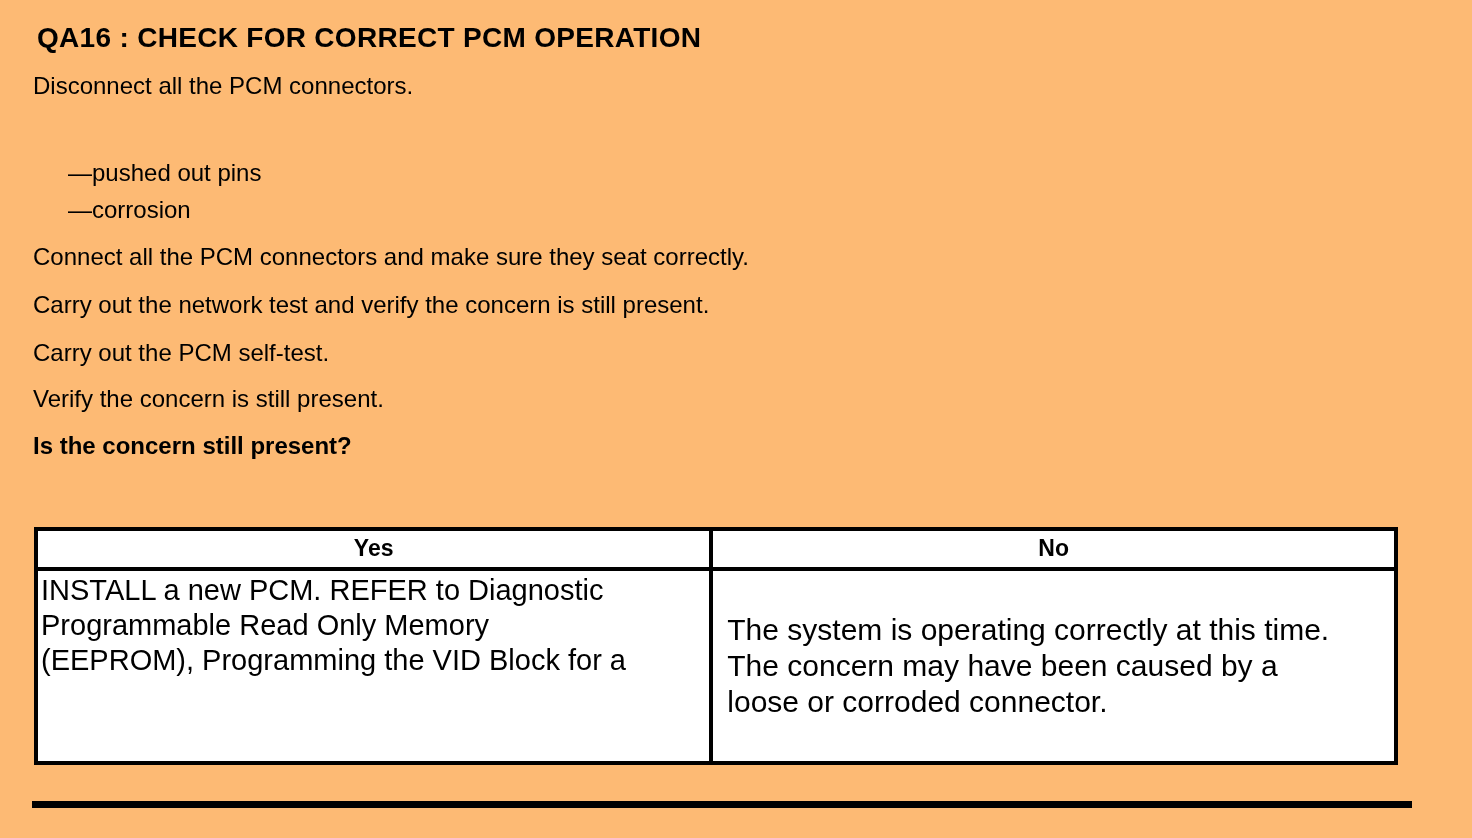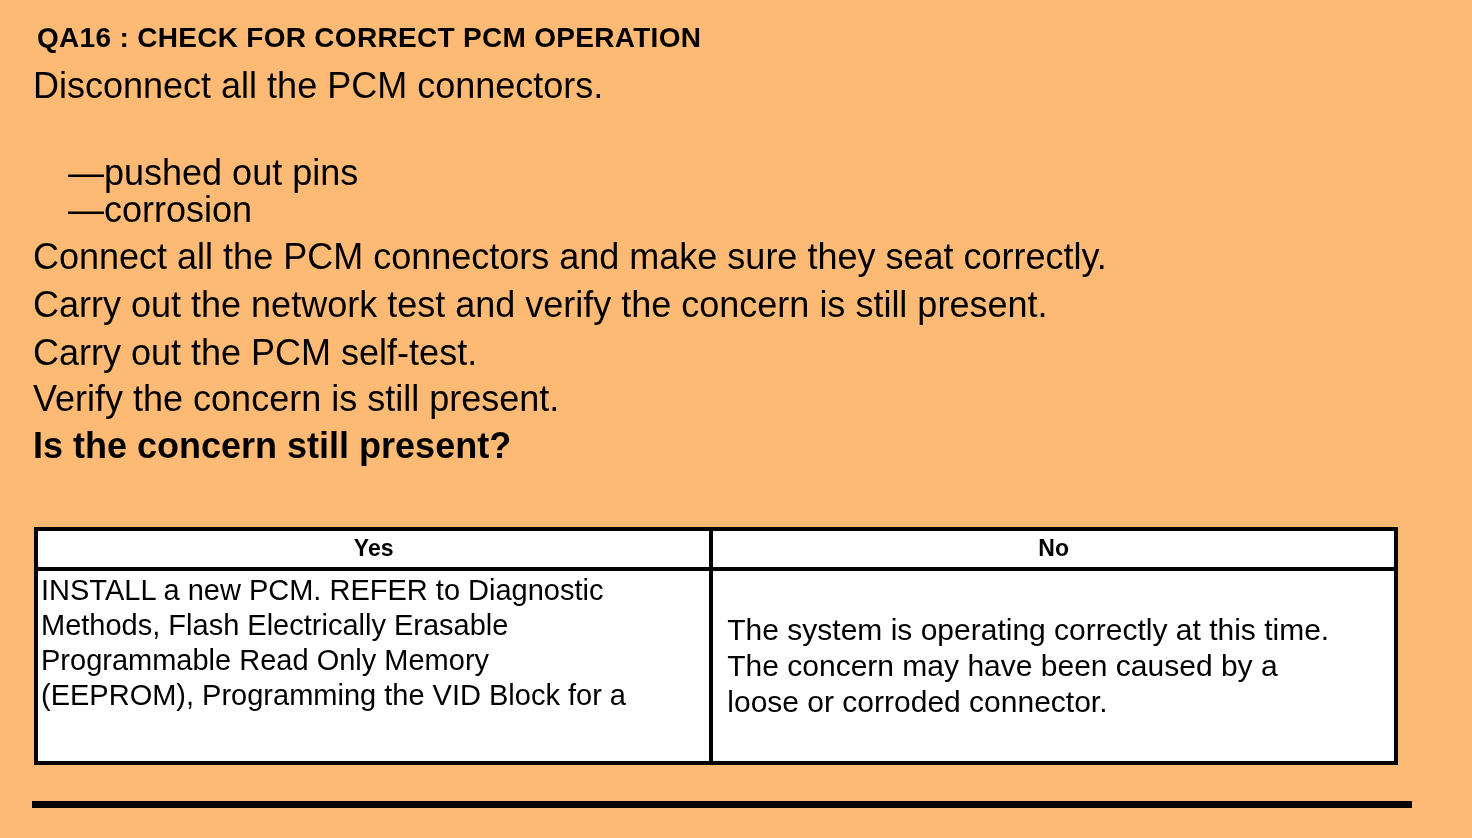--- a/index.html
+++ b/index.html
@@ -24,21 +24,21 @@
     left: 37px;
     top: 22px;
     font-size: 28px;
     font-weight: bold;
     letter-spacing: 0.3px;
     white-space: nowrap;
   }
 
   .body-line {
     left: 33px;
-    font-size: 36px;
+    font-size: 24px;
     line-height: 36px;
     white-space: nowrap;
   }
   .indent { left: 68px; }
   .bold { font-weight: bold; }
 
   .t-disconnect   { top: 68px; }
   .t-inspect      { top: 117px; }
   .t-item1        { top: 155px; }
   .t-item2        { top: 192px; }
@@ -128,21 +128,20 @@
   <div class="abs body-line bold t-question">Is the concern still present?</div>
 
   <div class="result-table">
     <div class="row-head">
       <div class="th col-left">Yes</div>
       <div class="th col-right">No</div>
     </div>
     <div class="row-body">
       <div class="cell-yes col-left">
         <div class="line">INSTALL a new PCM. REFER to Diagnostic</div>
-        <div class="line">Methods, Flash Electrically Erasable</div>
         <div class="line">Programmable Read Only Memory</div>
         <div class="line">(EEPROM), Programming the VID Block for a</div>
       </div>
       <div class="cell-no col-right">
         <div>
           <div class="line">The system is operating correctly at this time.</div>
           <div class="line">The concern may have been caused by a</div>
           <div class="line">loose or corroded connector.</div>
         </div>
       </div>

